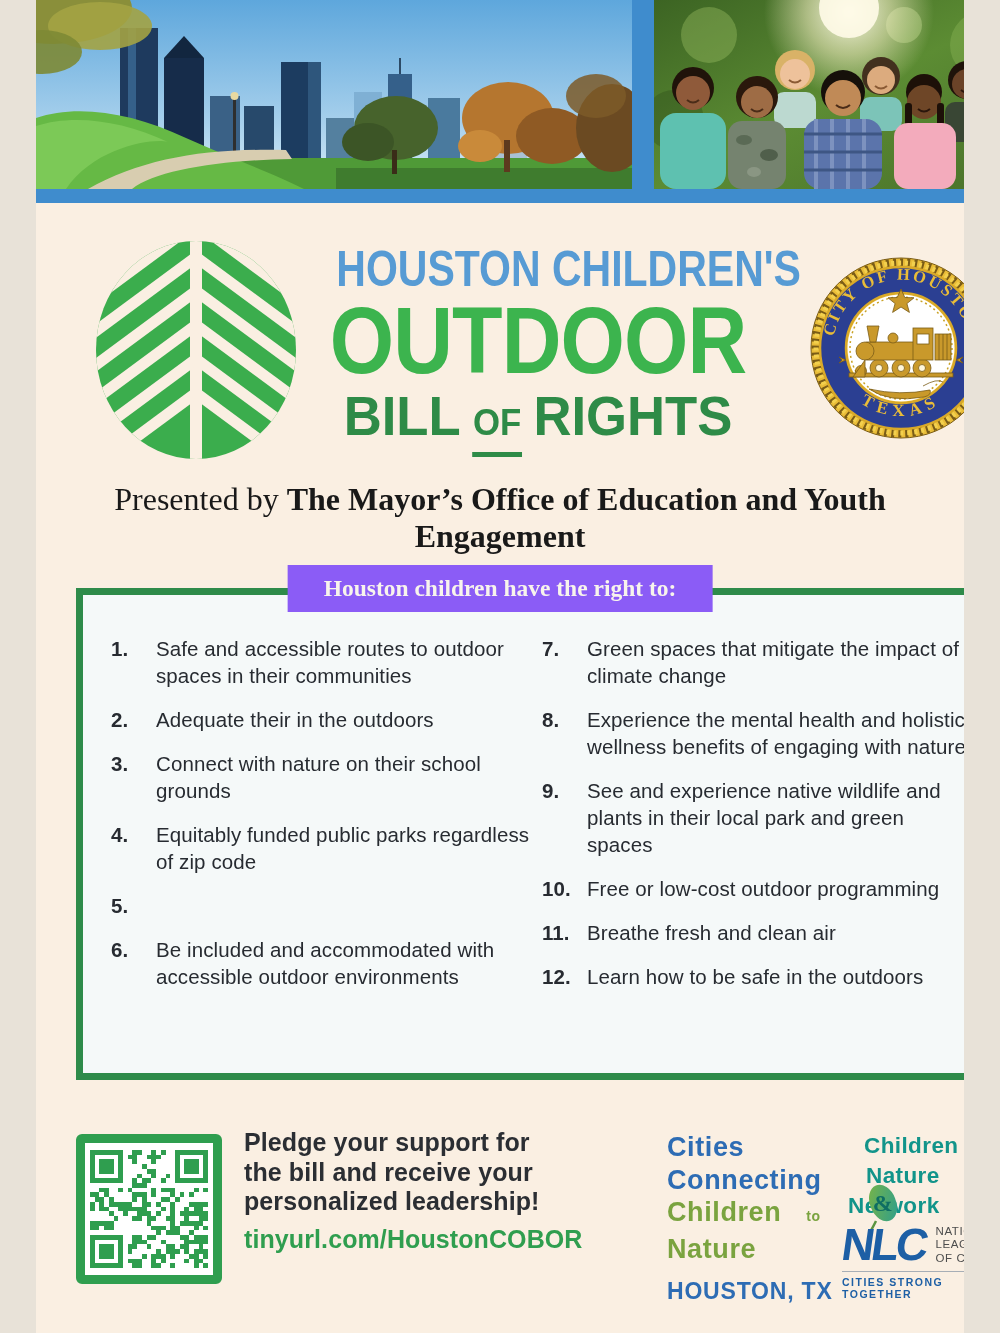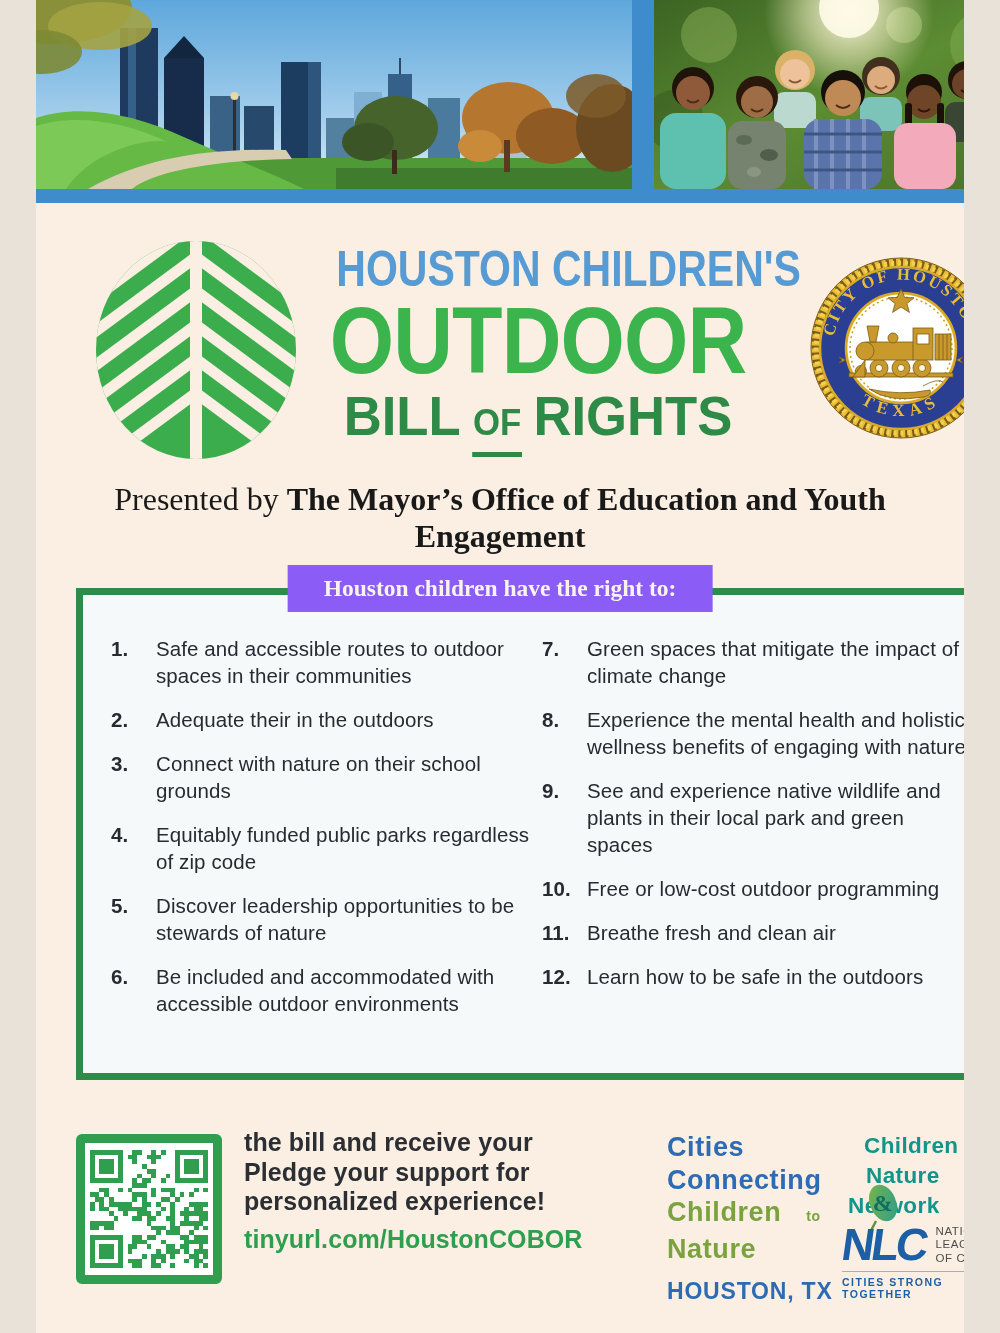--- a/index.html
+++ b/index.html
@@ -305,21 +305,20 @@
           <div class="right-item">
             <span class="num">3.</span>
             <span>Connect with nature on their school grounds</span>
           </div>
           <div class="right-item">
             <span class="num">4.</span>
             <span>Equitably funded public parks regardless of zip code</span>
           </div>
           <div class="right-item">
             <span class="num">5.</span>
-            <span>Discover leadership opportunities to be stewards of nature</span>
           </div>
           <div class="right-item">
             <span class="num">6.</span>
             <span>Be included and accommodated with accessible outdoor environments</span>
           </div>
         </div>
       <div class="col">
           <div class="right-item">
             <span class="num">7.</span>
             <span>Green spaces that mitigate the impact of climate change</span>
@@ -546,23 +545,23 @@
         <rect x="18" y="0" width="7" height="7" fill="#2f9e4f"></rect>
         <rect x="19" y="1" width="5" height="5" fill="#ffffff"></rect>
         <rect x="20" y="2" width="3" height="3" fill="#2f9e4f"></rect>
         <rect x="0" y="18" width="7" height="7" fill="#2f9e4f"></rect>
         <rect x="1" y="19" width="5" height="5" fill="#ffffff"></rect>
         <rect x="2" y="20" width="3" height="3" fill="#2f9e4f"></rect>
       </svg>
   </div>
 
   <div class="pledge">
+    <div>Pledge your support for</div>
     <div>the bill and receive your</div>
-    <div>Pledge your support for</div>
-    <div>personalized experience!</div>
+    <div>personalized leadership!</div>
     <div class="url">tinyurl.com/HoustonCOBOR</div>
   </div>
 
   <div class="cccn">
     <div class="b">Cities</div>
     <div class="b">Connecting</div>
     <div class="g">
       <span>Children</span><span class="to">to</span>
     </div>
     <div class="g">Nature</div>

